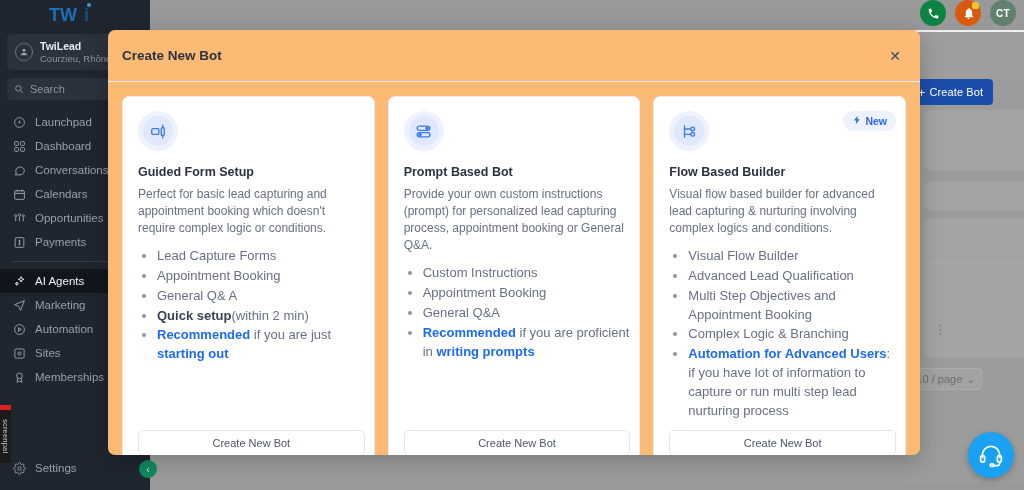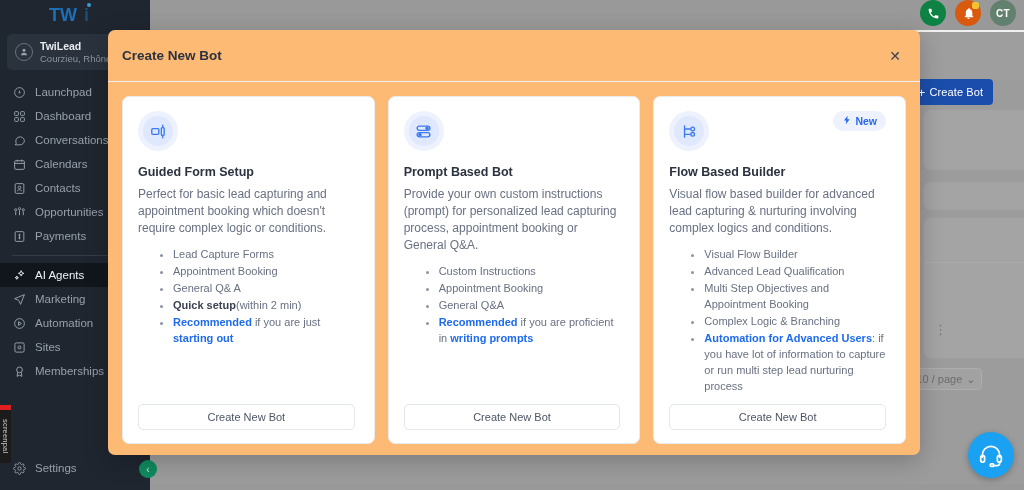--- a/index.html
+++ b/index.html
@@ -117,40 +117,40 @@
   .modal-title { font-size:13.5px; font-weight:700; color:#2b3240; }
   .modal-close {
     position:absolute; right:16px; top:17px; width:18px; height:18px;
     display:flex; align-items:center; justify-content:center; color:#3b4456; font-size:14px;
   }
   .modal-body {
     flex:1 1 auto; display:flex; gap:13px; padding:14px 14px 18px 14px;
   }
   .card {
     flex:1 1 0; border:1px solid #e9ebef; border-radius:7px;
-    padding:14px 19px 13px 15px; display:flex; flex-direction:column;
+    padding:14px 9px 13px 15px; display:flex; flex-direction:column;
     background:#fff; position:relative; min-width:0;
   }
   .card-top { display:flex; align-items:flex-start; justify-content:space-between; }
   .card-ic-wrap {
     width:40px; height:40px; border-radius:50%; background:#eef2fe;
     display:flex; align-items:center; justify-content:center;
   }
   .card-ic-inner {
     width:30px; height:30px; border-radius:50%; background:#e0e8fd;
     display:flex; align-items:center; justify-content:center;
   }
   .new-badge {
     display:flex; align-items:center; gap:3px; height:20px; padding:0 9px;
     background:#eef2fe; border-radius:10px; color:#2a67f0; font-size:10.5px; font-weight:700;
   }
   .card-title { margin-top:14px; font-size:12.5px; font-weight:700; color:#2b3240; }
   .card-desc { margin-top:7px; font-size:12px; line-height:1.42; color:#687082; }
   .card-list { margin:10px 0 0 19px; }
-  .card-list li { font-size:11px; line-height:1.45; color:#687082; margin-bottom:1px;margin-left:16px; }
+  .card-list li { font-size:13px; line-height:1.45; color:#687082; margin-bottom:1px; }
   .card-list li::marker { color:#8d94a3; }
   .card-list b { color:#3a4151; font-weight:700; }
   .accent { color:#1e6bf0; font-weight:700; }
   .card-spacer { flex:1 1 auto; min-height:8px; }
   .card-btn {
     height:26px; border:1px solid #e3e6eb; border-radius:5px; background:#fff;
     color:#4c5566; font-size:11px; display:flex; align-items:center; justify-content:center;
   }
 </style>
 </head>
@@ -218,20 +218,28 @@
             <circle cx="12" cy="8" r="3.6"></circle>
             <path d="M4.5 20c.6-4 3.8-6 7.5-6s6.9 2 7.5 6z"></path>
           </svg>
       </div>
       <div class="acct-txt">
         <div class="acct-name">TwiLead</div>
         <div class="acct-loc">Courzieu, Rhône</div>
       </div>
     </div>
 
+    <div class="search">
+      <svg width="10" height="10" viewBox="0 0 24 24" fill="none" stroke="#8b949f" stroke-width="2.4">
+          <circle cx="10.5" cy="10.5" r="6.5"></circle>
+          <path d="M15.5 15.5 21 21"></path>
+        </svg>
+      <span class="search-ph">Search</span>
+      <span class="search-kbd">ctrl</span>
+    </div>
 
     <div class="nav">
       <div class="nav-item">
         <span class="nav-ic">
             <svg width="13" height="13" viewBox="0 0 24 24" fill="none" stroke="#97a0ab" stroke-width="1.7">
               <circle cx="12" cy="12" r="9"></circle>
               <path d="M12 8.5v4M10 12.5h4"></path>
             </svg>
           </span>
         <span>Launchpad</span>
@@ -256,30 +264,20 @@
         <span>Conversations</span>
       </div>
       <div class="nav-item">
         <span class="nav-ic">
             <svg width="13" height="13" viewBox="0 0 24 24" fill="none" stroke="#97a0ab" stroke-width="1.8">
               <rect x="3" y="5" width="18" height="16" rx="2.2"></rect>
               <path d="M8 3v4M16 3v4M3 10h18"></path>
             </svg>
           </span>
         <span>Calendars</span>
-      </div>
-      <div class="nav-item">
-        <span class="nav-ic">
-            <svg width="13" height="13" viewBox="0 0 24 24" fill="none" stroke="#97a0ab" stroke-width="1.8">
-              <rect x="4" y="3" width="16" height="18" rx="2.2"></rect>
-              <circle cx="12" cy="10" r="2.4"></circle>
-              <path d="M8.2 17c.6-2 2-2.8 3.8-2.8s3.2.8 3.8 2.8"></path>
-            </svg>
-          </span>
-        <span>Contacts</span>
       </div>
       <div class="nav-item">
         <span class="nav-ic">
             <svg width="13" height="13" viewBox="0 0 24 24" fill="none" stroke="#97a0ab" stroke-width="1.8">
               <circle cx="5" cy="7" r="2"></circle>
               <circle cx="12" cy="5" r="2"></circle>
               <circle cx="19" cy="7" r="2"></circle>
               <path d="M5 10v7M12 8v9M19 10v7"></path>
             </svg>
           </span>

